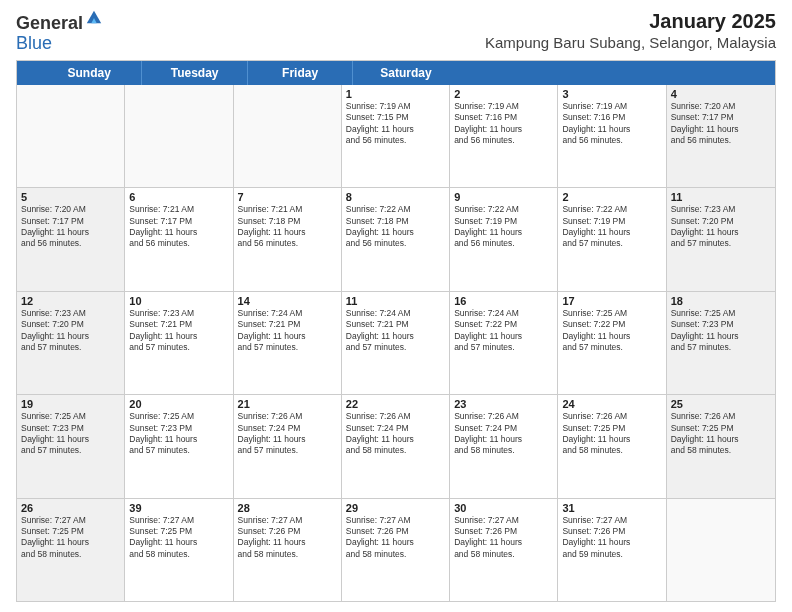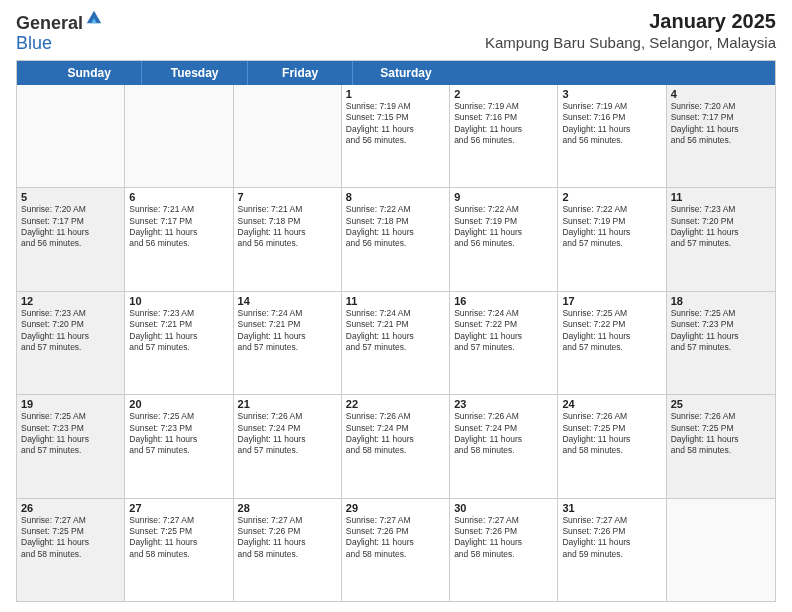--- a/index.html
+++ b/index.html
@@ -338,21 +338,21 @@
         </div>
         <div class="cal-row">
           <div class="cal-cell shaded">
             <div class="day-number">26</div>
             <div class="day-info" style="white-space: pre-line;">Sunrise: 7:27 AM
 Sunset: 7:25 PM
 Daylight: 11 hours
 and 58 minutes.</div>
           </div>
           <div class="cal-cell">
-            <div class="day-number">27</div>
+            <div class="day-number">39</div>
             <div class="day-info" style="white-space: pre-line;">Sunrise: 7:27 AM
 Sunset: 7:25 PM
 Daylight: 11 hours
 and 58 minutes.</div>
           </div>
           <div class="cal-cell">
             <div class="day-number">28</div>
             <div class="day-info" style="white-space: pre-line;">Sunrise: 7:27 AM
 Sunset: 7:26 PM
 Daylight: 11 hours

